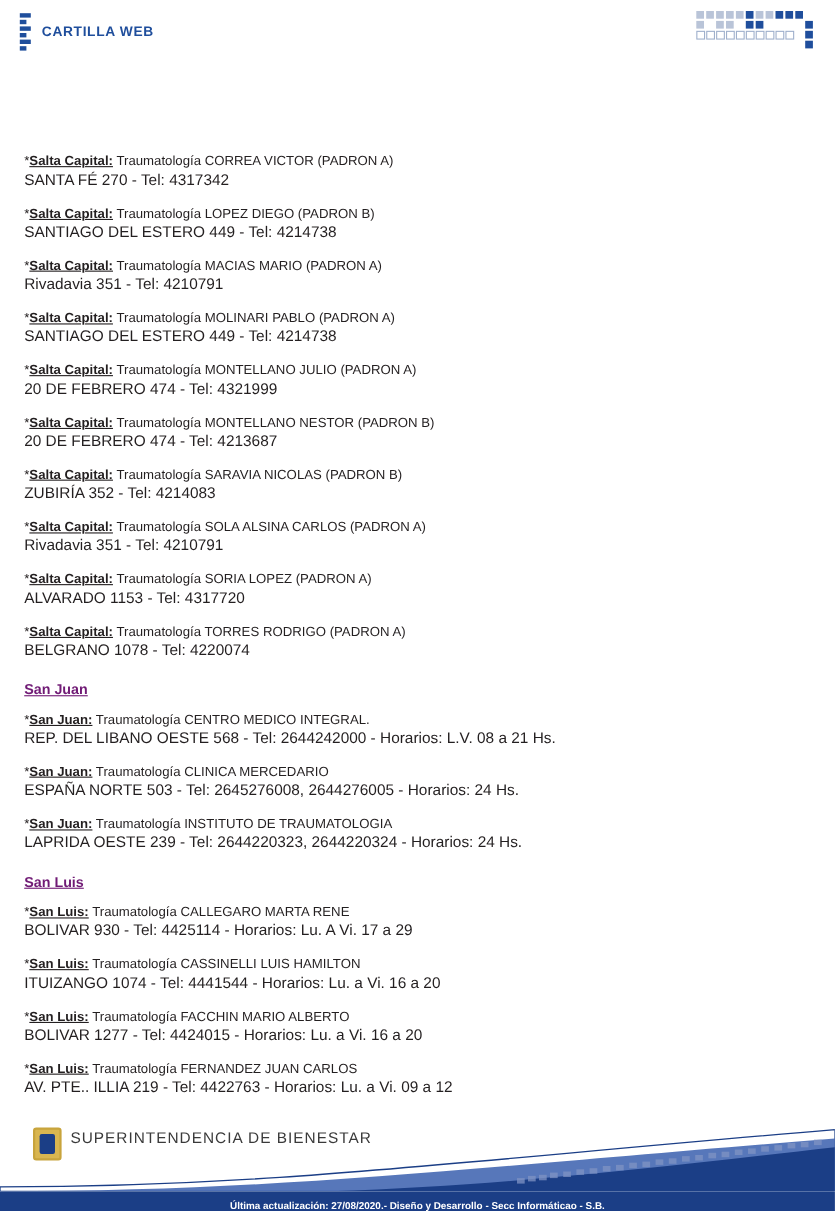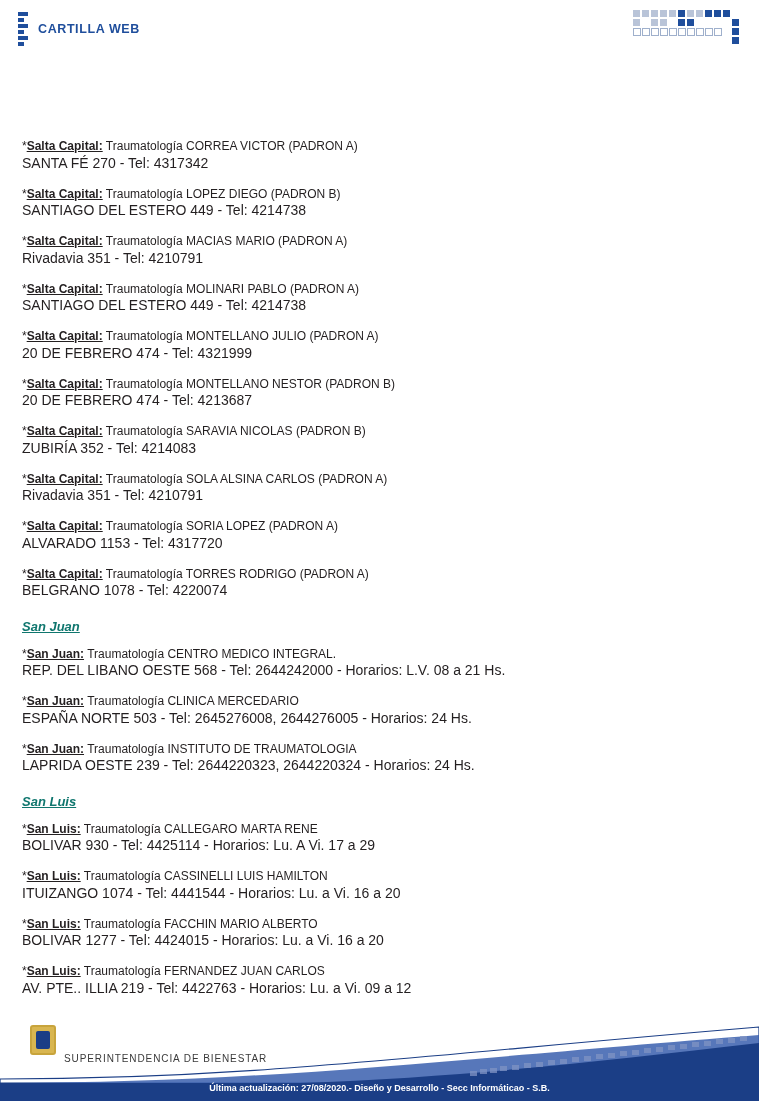--- a/index.html
+++ b/index.html
@@ -79,26 +79,25 @@
     white-space: nowrap;
   }
   .star {
     color: #231f20;
   }
   .prov {
     font-weight: bold;
     text-decoration: underline;
   }
   .section-title {
-    color: #0f766e;
+    color: #701a75;
     font-weight: bold;
     font-size: 13px;
     text-decoration: underline;
     margin: 20px 0 12px 0;
-    font-style: italic;
   }
 
   
   .footer {
     position: absolute;
     left: 0;
     bottom: 0;
     width: 759px;
     height: 100px;
   }
@@ -127,37 +126,37 @@
     left: 4px;
     top: 4px;
     right: 4px;
     bottom: 4px;
     background: #1b3e86;
     border-radius: 2px;
   }
   .footer-org {
     position: absolute;
     left: 64px;
-    bottom: 37px;
-    font-size: 10px;
+    bottom: 59px;
+    font-size: 14px;
     letter-spacing: 0.9px;
     color: #3a3a3a;
   }
   .footer-bar {
     position: absolute;
     left: 0;
     bottom: 0;
     width: 759px;
     height: 18px;
     background: #1b3e86;
     color: #ffffff;
     font-size: 9px;
     font-weight: bold;
     display: flex;
-    align-items: flex-start;
+    align-items: flex-end;
     justify-content: center;
   }
 </style>
 </head>
 <body>
 
 <div class="header">
   <div class="logo-bars">
     <span></span>
       <span class="small"></span>

